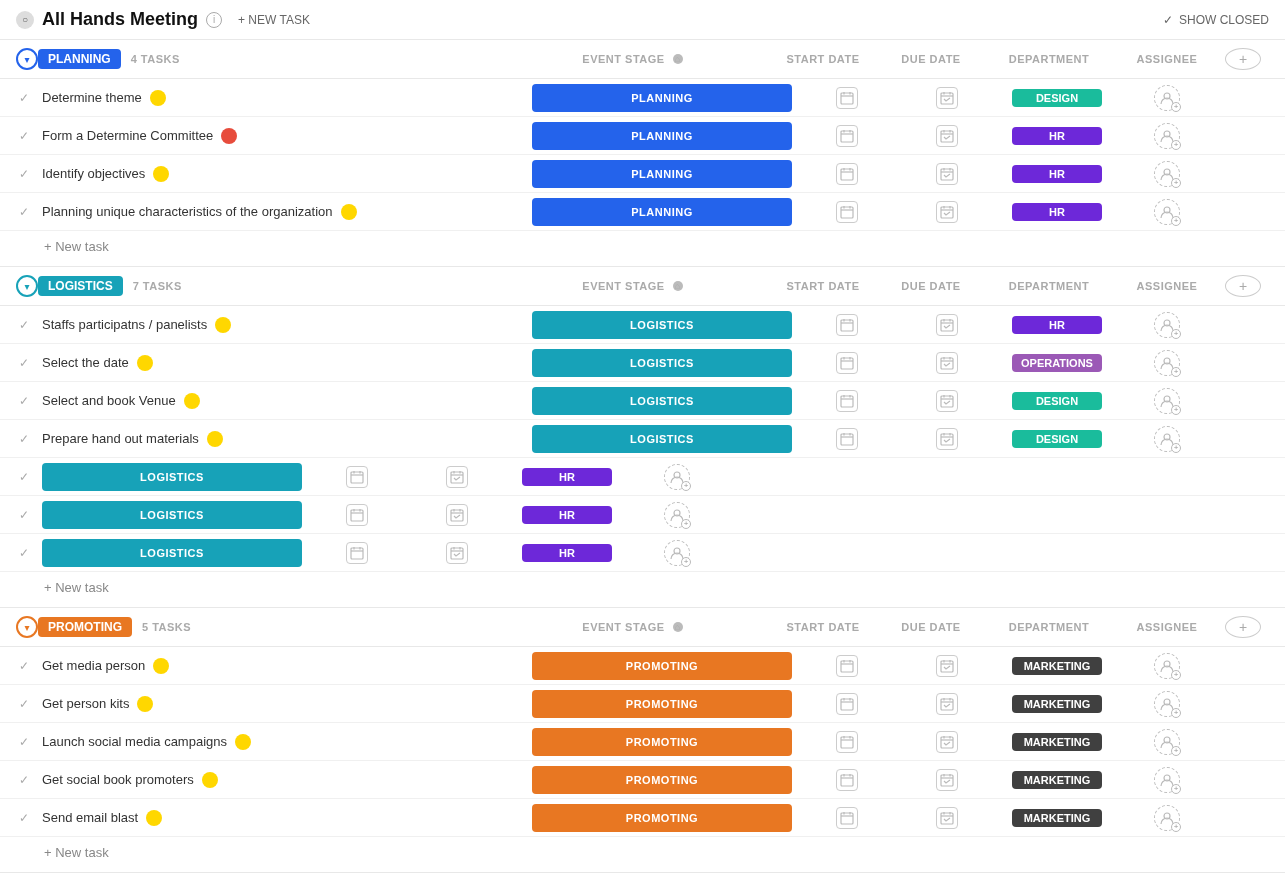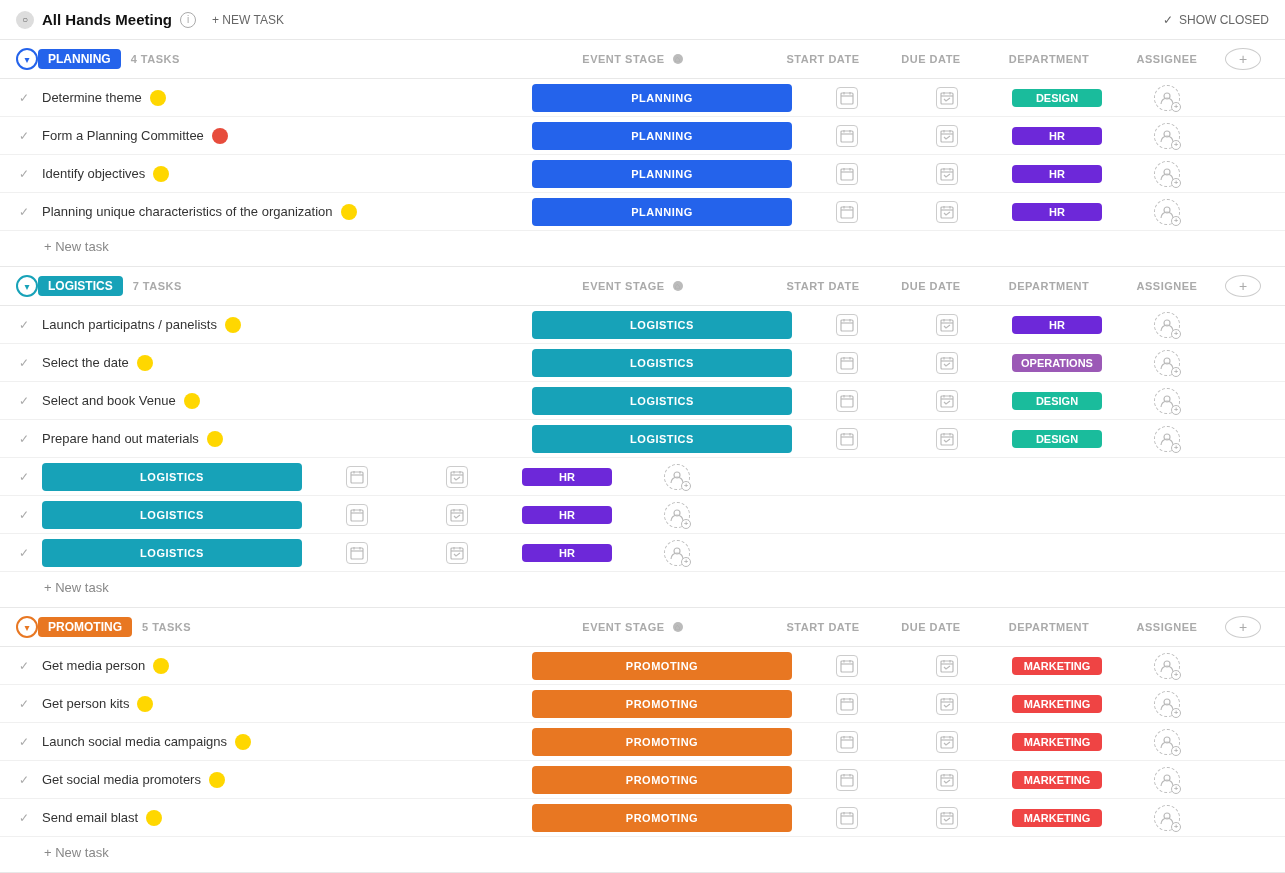--- a/index.html
+++ b/index.html
@@ -26,21 +26,21 @@
     }
     .project-icon {
       width: 18px;
       height: 18px;
       border-radius: 50%;
       background: #ddd;
       display: flex; align-items: center; justify-content: center;
       font-size: 10px; color: #666;
     }
     .project-title {
-      font-size: 15px;
+      font-size: 18px;
       font-weight: 600;
       color: #111;
       text-align: right;
     }
     .info-icon {
       width: 16px; height: 16px;
       border-radius: 50%;
       border: 1px solid #aaa;
       display: flex; align-items: center; justify-content: center;
       font-size: 10px; color: #aaa; cursor: pointer;
@@ -189,21 +189,21 @@
       font-size: 11px;
       font-weight: 700;
       color: #fff;
       text-transform: uppercase;
       min-width: 90px;
       text-align: center;
     }
     .dept-hr { background: #6d28d9; }
     .dept-design { background: #1ABC9C; }
     .dept-operations { background: #9B59B6; }
-    .dept-marketing { background: #ef4444; }
+    .dept-marketing { background: #404040; }
 
     
     .assignee-cell {
       flex: 0 0 100px;
       display: flex;
       align-items: center;
       justify-content: center;
     }
     .assignee-icon {
       width: 26px; height: 26px;
@@ -336,21 +336,21 @@
             <circle cx="7" cy="5" r="3" stroke="#bbb" stroke-width="1.2"></circle>
             <path d="M1 13c0-3.3 2.7-6 6-6s6 2.7 6 6" stroke="#bbb" stroke-width="1.2"></path>
           </svg>
           <div class="assignee-plus">+</div>
         </div>
       </div>
     </div>
       <div class="task-row">
       <div class="task-check">✓</div>
       <div class="task-name-cell">
-        <span class="task-name-text">Form a Planning Committee</span>
+        <span class="task-name-text">Form a Determine Committee</span>
         <div class="status-dot" style="background:#E74C3C;"></div>
       </div>
       <div class="event-stage-cell">
         <div class="stage-pill planning-bg">PLANNING</div>
       </div>
       <div class="date-cell">
         <div class="date-icon">
           <svg width="14" height="14" viewBox="0 0 14 14" fill="none">
             <rect x="1" y="2" width="12" height="11" rx="1" stroke="#bbb" stroke-width="1.2" fill="none"></rect>
             <line x1="1" y1="5" x2="13" y2="5" stroke="#bbb" stroke-width="1.2"></line>
@@ -484,21 +484,21 @@
       <span class="col-header" style="flex:0 0 100px;justify-content:center;">START DATE</span>
       <span class="col-header" style="flex:0 0 100px;justify-content:center;">DUE DATE</span>
       <span class="col-header" style="flex:0 0 120px;justify-content:center;">DEPARTMENT</span>
       <span class="col-header" style="flex:0 0 100px;justify-content:center;">ASSIGNEE</span>
       <div class="add-col-btn" style="flex:0 0 36px;">+</div>
     </div>
   </div>
       <div class="task-row">
       <div class="task-check">✓</div>
       <div class="task-name-cell">
-        <span class="task-name-text">Launch participatns / panelists</span>
+        <span class="task-name-text">Staffs participatns / panelists</span>
         <div class="status-dot" style="background:#FFD700;"></div>
       </div>
       <div class="event-stage-cell">
         <div class="stage-pill logistics-bg">LOGISTICS</div>
       </div>
       <div class="date-cell">
         <div class="date-icon">
           <svg width="14" height="14" viewBox="0 0 14 14" fill="none">
             <rect x="1" y="2" width="12" height="11" rx="1" stroke="#bbb" stroke-width="1.2" fill="none"></rect>
             <line x1="1" y1="5" x2="13" y2="5" stroke="#bbb" stroke-width="1.2"></line>
@@ -921,21 +921,21 @@
             <circle cx="7" cy="5" r="3" stroke="#bbb" stroke-width="1.2"></circle>
             <path d="M1 13c0-3.3 2.7-6 6-6s6 2.7 6 6" stroke="#bbb" stroke-width="1.2"></path>
           </svg>
           <div class="assignee-plus">+</div>
         </div>
       </div>
     </div>
       <div class="task-row">
       <div class="task-check">✓</div>
       <div class="task-name-cell">
-        <span class="task-name-text">Get social media promoters</span>
+        <span class="task-name-text">Get social book promoters</span>
         <div class="status-dot" style="background:#FFD700;"></div>
       </div>
       <div class="event-stage-cell">
         <div class="stage-pill promoting-bg">PROMOTING</div>
       </div>
       <div class="date-cell">
         <div class="date-icon">
           <svg width="14" height="14" viewBox="0 0 14 14" fill="none">
             <rect x="1" y="2" width="12" height="11" rx="1" stroke="#bbb" stroke-width="1.2" fill="none"></rect>
             <line x1="1" y1="5" x2="13" y2="5" stroke="#bbb" stroke-width="1.2"></line>

